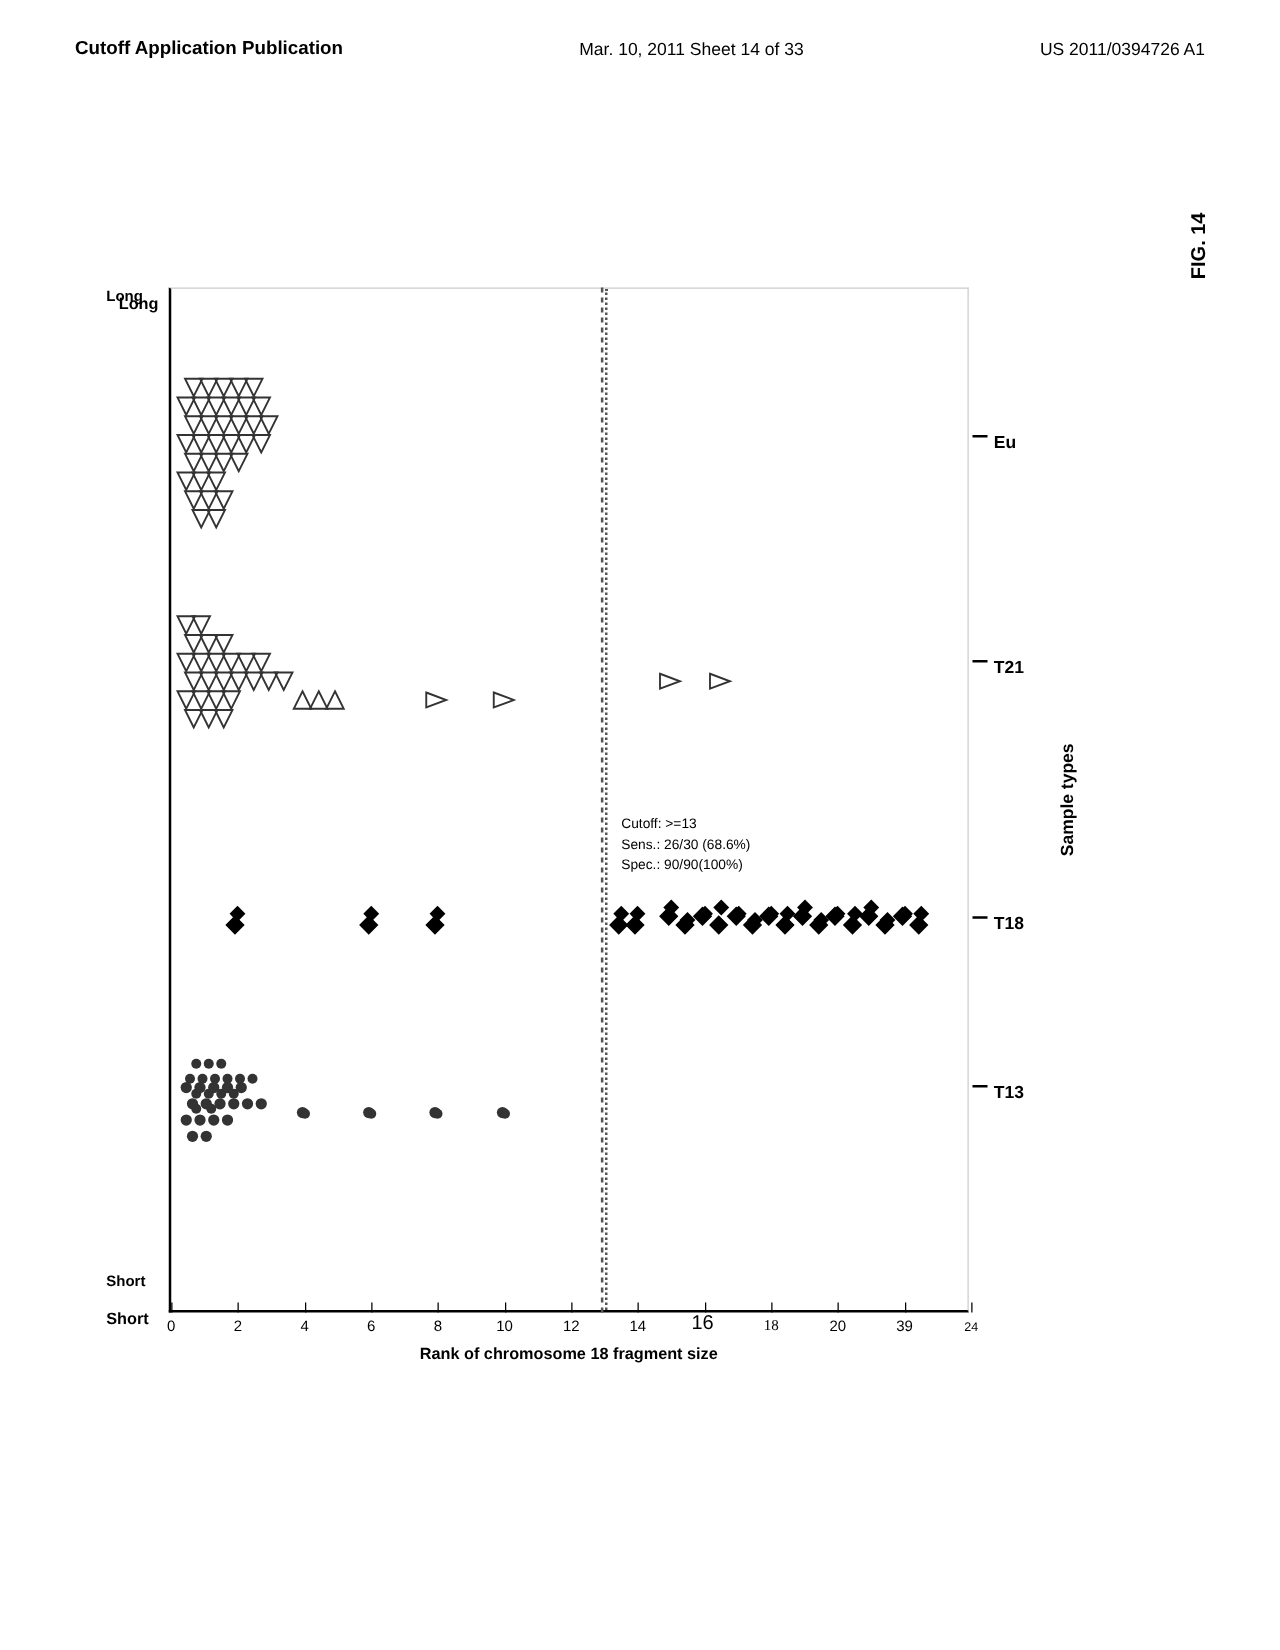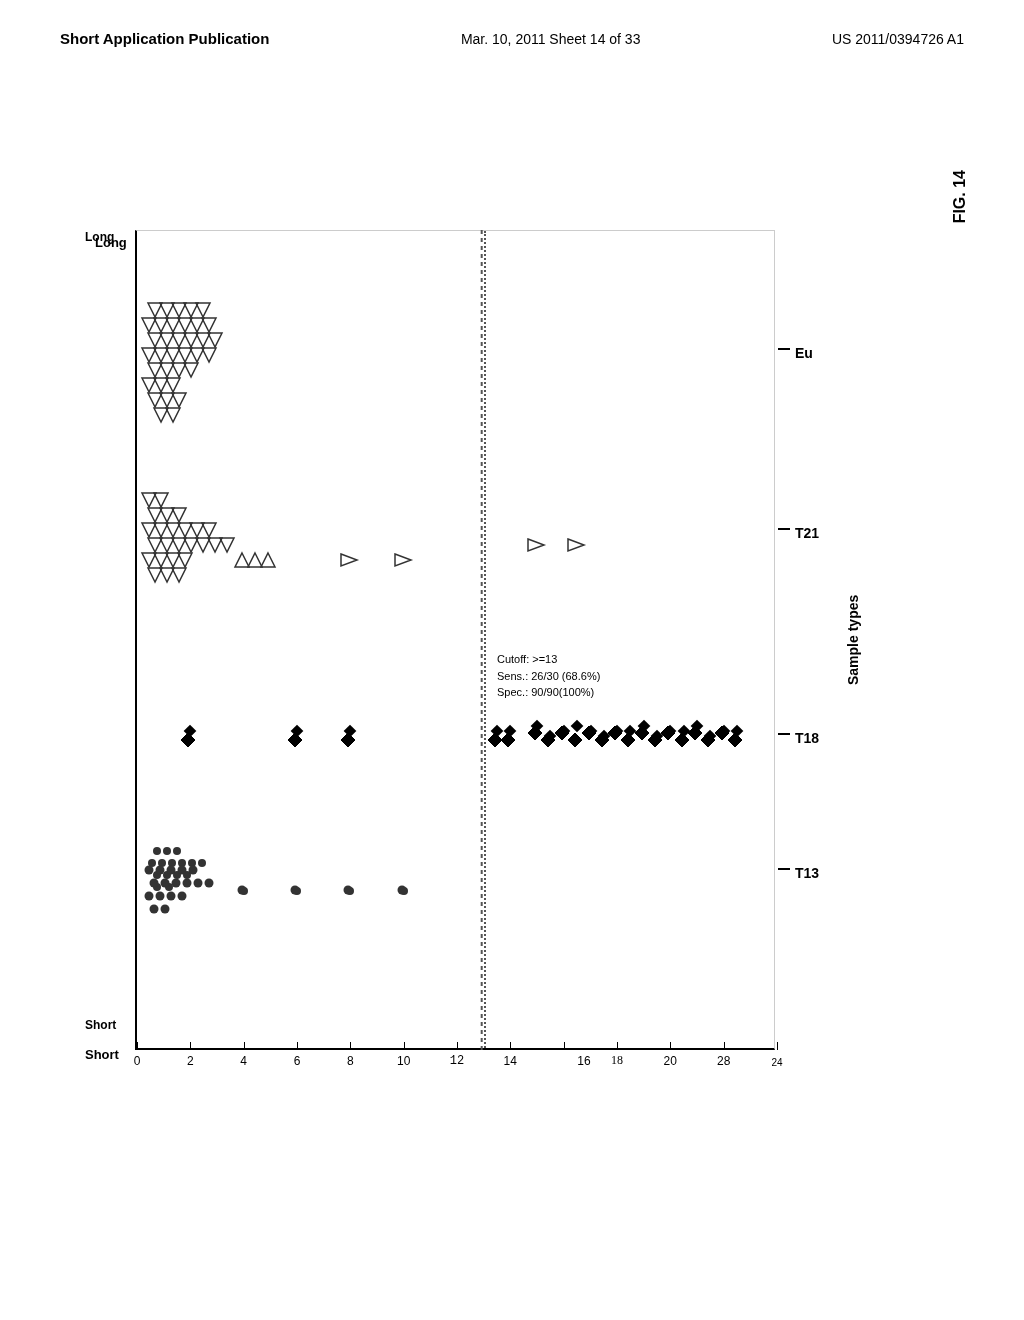--- a/index.html
+++ b/index.html
@@ -65,21 +65,21 @@
       border-left: 2px solid #000;
       border-bottom: 2px solid #000;
       border-top: 1px solid #ccc;
       border-right: 1px solid #ccc;
     }
   </style>
 </head>
 <body>
 
 <div class="header">
-  <span class="header-left">Short Application Publication</span>
+  <span class="header-left">Cutoff Application Publication</span>
   <span class="header-center">Mar. 10, 2011   Sheet 14 of 33</span>
   <span class="header-right">US 2011/0394726 A1</span>
 </div>
 
 <div class="fig-label">FIG. 14</div>
 
 <div class="chart-area">
 
   <div style="position:absolute; top:30px; left:5px; font-size:12px; font-weight:bold;">Long</div>
   <div style="position:absolute; bottom:88px; left:5px; font-size:12px; font-weight:bold;">Short</div>
@@ -106,36 +106,36 @@
     <div style="position:absolute; bottom:-2px; left:160px; width:1px; height:8px; background:#000;"></div>
     <div style="position:absolute; bottom:-20px; left:160px; font-size:12px; transform:translateX(-50%);">6</div>
 
     <div style="position:absolute; bottom:-2px; left:213.3px; width:1px; height:8px; background:#000;"></div>
     <div style="position:absolute; bottom:-20px; left:213.3px; font-size:12px; transform:translateX(-50%);">8</div>
 
     <div style="position:absolute; bottom:-2px; left:266.7px; width:1px; height:8px; background:#000;"></div>
     <div style="position:absolute; bottom:-20px; left:266.7px; font-size:12px; transform:translateX(-50%);">10</div>
 
     <div style="position:absolute; bottom:-2px; left:320px; width:1px; height:8px; background:#000;"></div>
-    <div style="position:absolute; bottom:-20px; left:320px; font-size:12px; transform:translateX(-50%);font-family:Liberation Mono, monospace;">12</div>
+    <div style="position:absolute; bottom:-20px; left:320px; font-size:12px; transform:translateX(-50%);">12</div>
 
     <div style="position:absolute; bottom:-2px; left:373.3px; width:1px; height:8px; background:#000;"></div>
     <div style="position:absolute; bottom:-20px; left:373.3px; font-size:12px; transform:translateX(-50%);">14</div>
 
     <div style="position:absolute; bottom:-2px; left:426.7px; width:1px; height:8px; background:#000;"></div>
-    <div style="position:absolute; bottom:-20px; left:447px; font-size:12px; transform:translateX(-50%);">16</div>
+    <div style="position:absolute; bottom:-20px; left:425px; font-size:16px; transform:translateX(-50%);">16</div>
 
     <div style="position:absolute; bottom:-2px; left:480px; width:1px; height:8px; background:#000;"></div>
     <div style="position:absolute; bottom:-20px; left:480px; font-size:12px; transform:translateX(-50%);font-family:Liberation Serif, serif;">18</div>
 
     <div style="position:absolute; bottom:-2px; left:533.3px; width:1px; height:8px; background:#000;"></div>
     <div style="position:absolute; bottom:-20px; left:533.3px; font-size:12px; transform:translateX(-50%);">20</div>
 
     <div style="position:absolute; bottom:-2px; left:586.7px; width:1px; height:8px; background:#000;"></div>
-    <div style="position:absolute; bottom:-20px; left:586.7px; font-size:12px; transform:translateX(-50%);">28</div>
+    <div style="position:absolute; bottom:-20px; left:586.7px; font-size:12px; transform:translateX(-50%);">39</div>
 
     <div style="position:absolute; bottom:-2px; left:640px; width:1px; height:8px; background:#000;"></div>
     <div style="position:absolute; bottom:-20px; left:640px; font-size:10px; transform:translateX(-50%);">24</div>
 
     <div style="position:absolute; top:0; bottom:0; left:346.7px; border-left:2px dotted #555;"></div>
 
     <div style="position:absolute; top:420px; left:360px; font-size:11px; font-weight:normal; line-height:1.5;">
       <span>Cutoff: &gt;=13</span><br>
       <span>Sens.: 26/30 (68.6%)</span><br>
       <span>Spec.: 90/90(100%)</span>
@@ -337,17 +337,18 @@
 
   <div style="position:absolute; top:665px; left:715px; font-size:14px; font-weight:bold;">T13</div>
 
   <div style="position:absolute; top:30px; left:765px; height:820px; display:flex; align-items:center; justify-content:center; writing-mode:vertical-rl; text-orientation:mixed; transform:rotate(180deg); font-size:14px; font-weight:bold;">Sample types</div>
 
   <div style="position:absolute; top:148px; left:698px; width:12px; height:2px; background:#000;"></div>
   <div style="position:absolute; top:328px; left:698px; width:12px; height:2px; background:#000;"></div>
   <div style="position:absolute; top:533px; left:698px; width:12px; height:2px; background:#000;"></div>
   <div style="position:absolute; top:668px; left:698px; width:12px; height:2px; background:#000;"></div>
 
+  <div style="position:absolute; bottom:30px; left:55px; width:640px; text-align:center; font-size:13px; font-weight:bold;">Rank of chromosome 18 fragment size</div>
 
   <div style="position:absolute; top:35px; left:15px; font-size:13px; font-weight:bold;">Long</div>
   <div style="position:absolute; bottom:58px; left:5px; font-size:13px; font-weight:bold;">Short</div>
 
 </div>
 
 </body></html>

